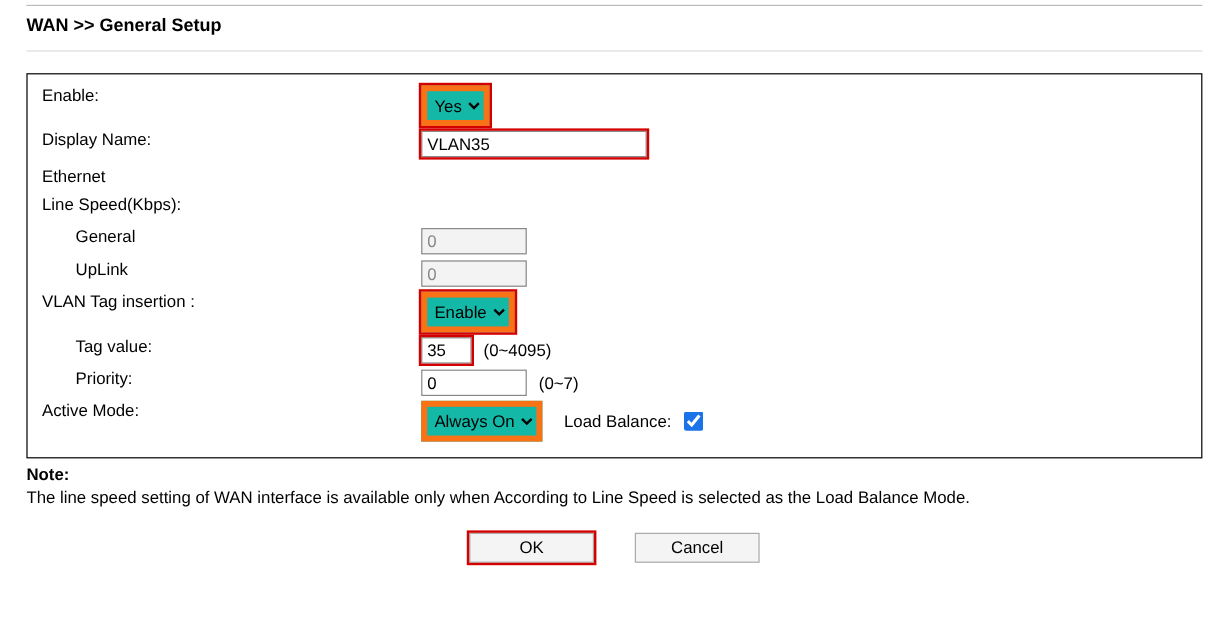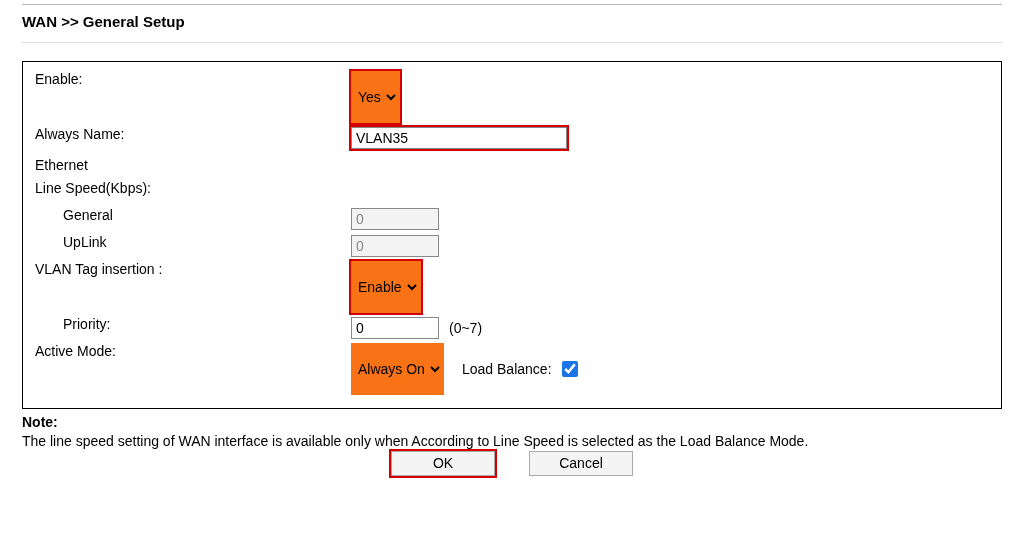--- a/index.html
+++ b/index.html
@@ -52,36 +52,36 @@
     }
     .indent1 { padding-left: 28px; }
     .value-col {
       display: flex;
       align-items: center;
       gap: 6px;
     }
     select {
       font-family: Arial, sans-serif;
       font-size: 14px;
-      padding: 16px 2px;
-      border: 1px solid #f97316;
-      background: #f97316;
+      padding: 3px 2px;
+      border: 5px solid #f97316;
+      background: #14b8a6;
     }
     input[type="text"] {
       font-family: Arial, sans-serif;
       font-size: 14px;
       padding: 2px 4px;
       border: 1px solid #888;
       background: #fff;
     }
     input[disabled] {
       background: #f3f3f3;
       color: #888;
     }
-    .w-med { width: 216px; }
+    .w-med { width: 188px; }
     .w-sm  { width: 88px; }
     .w-xs  { width: 42px; }
     .highlight-red {
       outline: 2px solid #d40000;
       outline-offset: 0;
     }
     .static-text { font-size: 14px; }
     .range-text { margin-left: 4px; }
     .lb-label { margin-left: 12px; }
     input[type="checkbox"] {
@@ -92,20 +92,21 @@
     .note-block {
       margin-top: 4px;
       font-size: 14px;
       line-height: 1.35;
     }
     .note-label { font-weight: bold; }
     .button-row {
       display: flex;
       justify-content: center;
       gap: 34px;
+      margin-top: 20px;
     }
     .btn {
       width: 104px;
       height: 25px;
       font-family: Arial, sans-serif;
       font-size: 14px;
       background: #f4f4f4;
       border: 1px solid #aaa;
       cursor: pointer;
     }
@@ -127,21 +128,21 @@
     <div class="row">
       <div class="label-col">Enable:</div>
       <div class="value-col">
         <select class="highlight-red">
           <option>Yes</option>
         </select>
       </div>
     </div>
 
     <div class="row">
-      <div class="label-col">Always Name:</div>
+      <div class="label-col">Display Name:</div>
       <div class="value-col">
         <input type="text" class="w-med highlight-red" value="VLAN35" style="">
       </div>
     </div>
 
     <div class="row">
       <div class="value-col">
         <span class="static-text">Ethernet</span>
       </div>
     </div>
@@ -167,20 +168,27 @@
 
     <div class="row">
       <div class="label-col">VLAN Tag insertion :</div>
       <div class="value-col">
         <select class="highlight-red">
           <option>Enable</option>
         </select>
       </div>
     </div>
 
+    <div class="row">
+      <div class="label-col indent1">Tag value:</div>
+      <div class="value-col">
+        <input type="text" class="w-xs highlight-red" value="35" style="">
+        <span class="range-text">(0~4095)</span>
+      </div>
+    </div>
 
     <div class="row">
       <div class="label-col indent1">Priority:</div>
       <div class="value-col">
         <input type="text" class="w-sm" value="0" style="">
         <span class="range-text">(0~7)</span>
       </div>
     </div>
 
     <div class="row">

